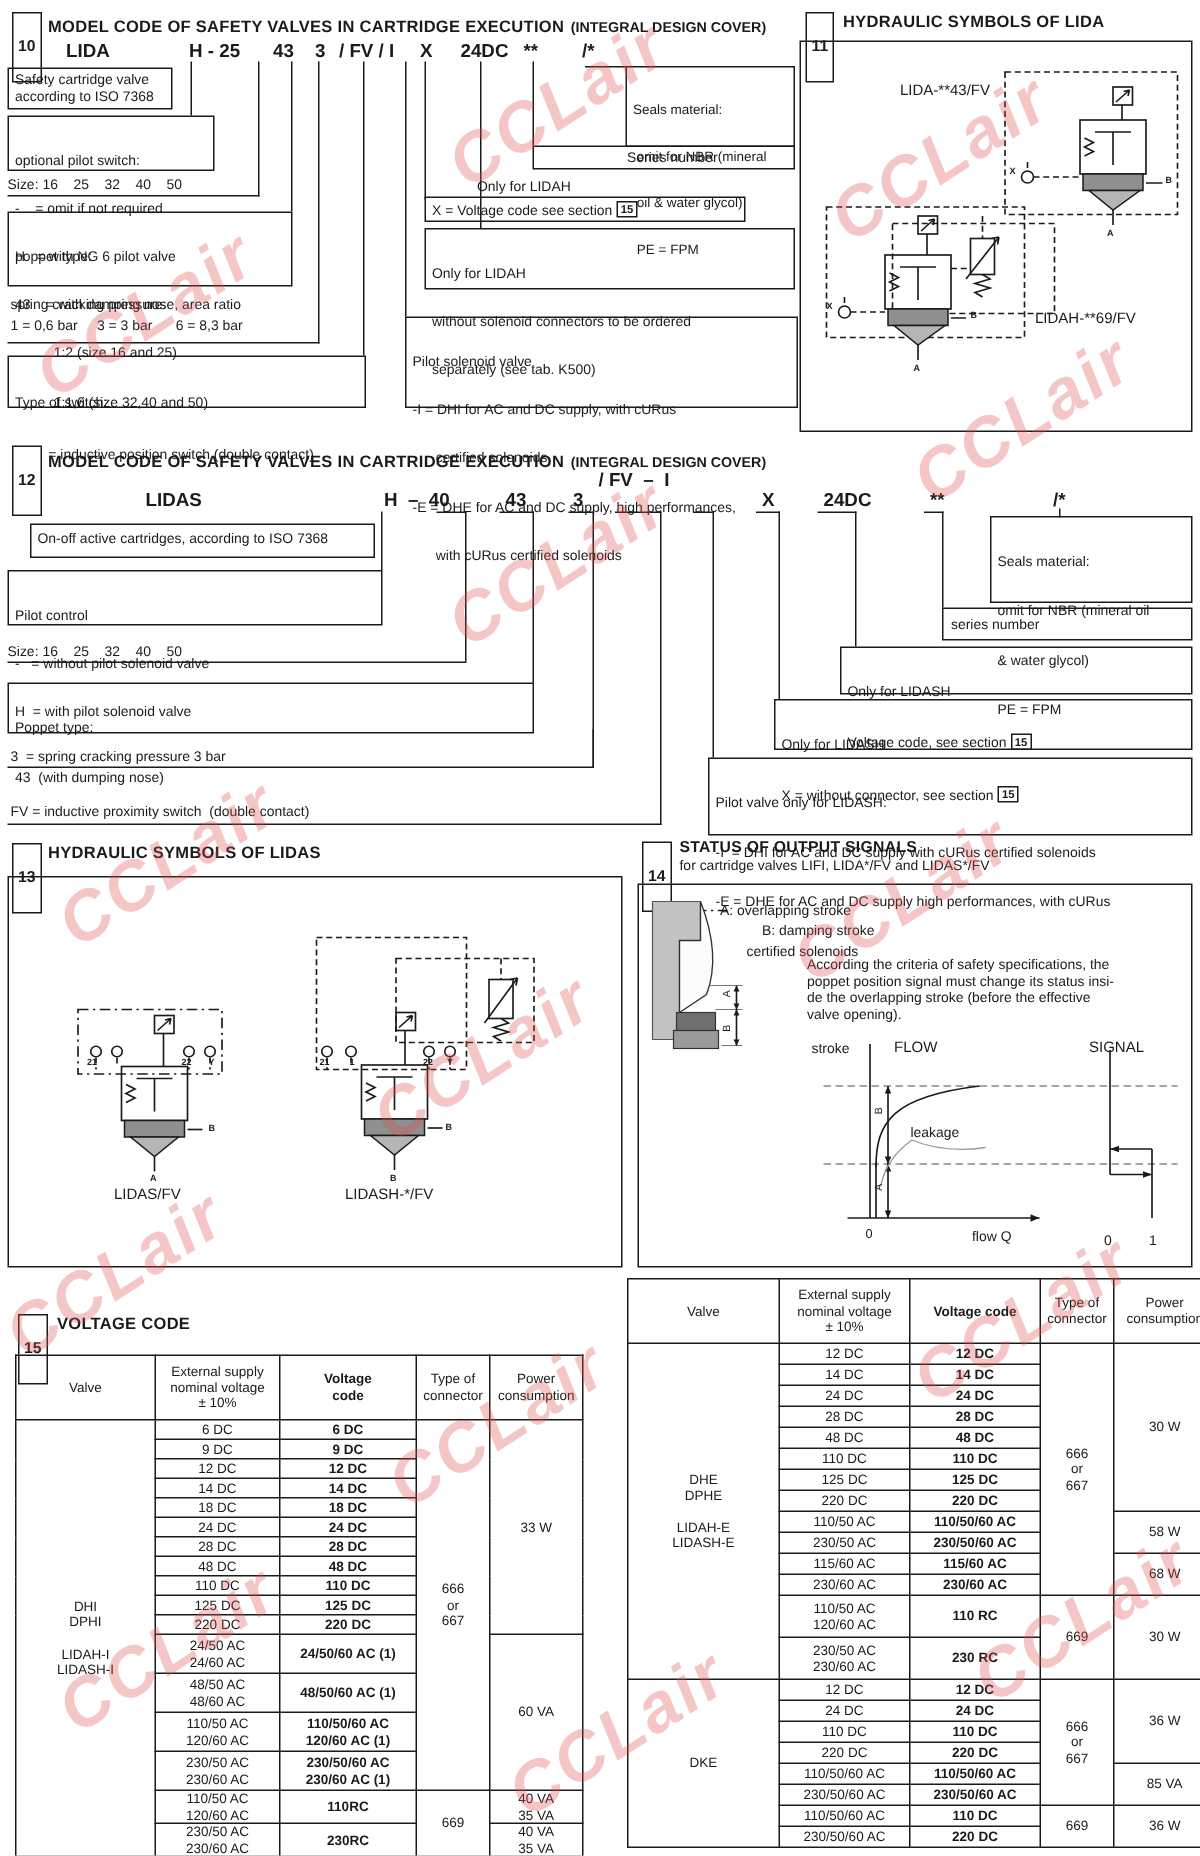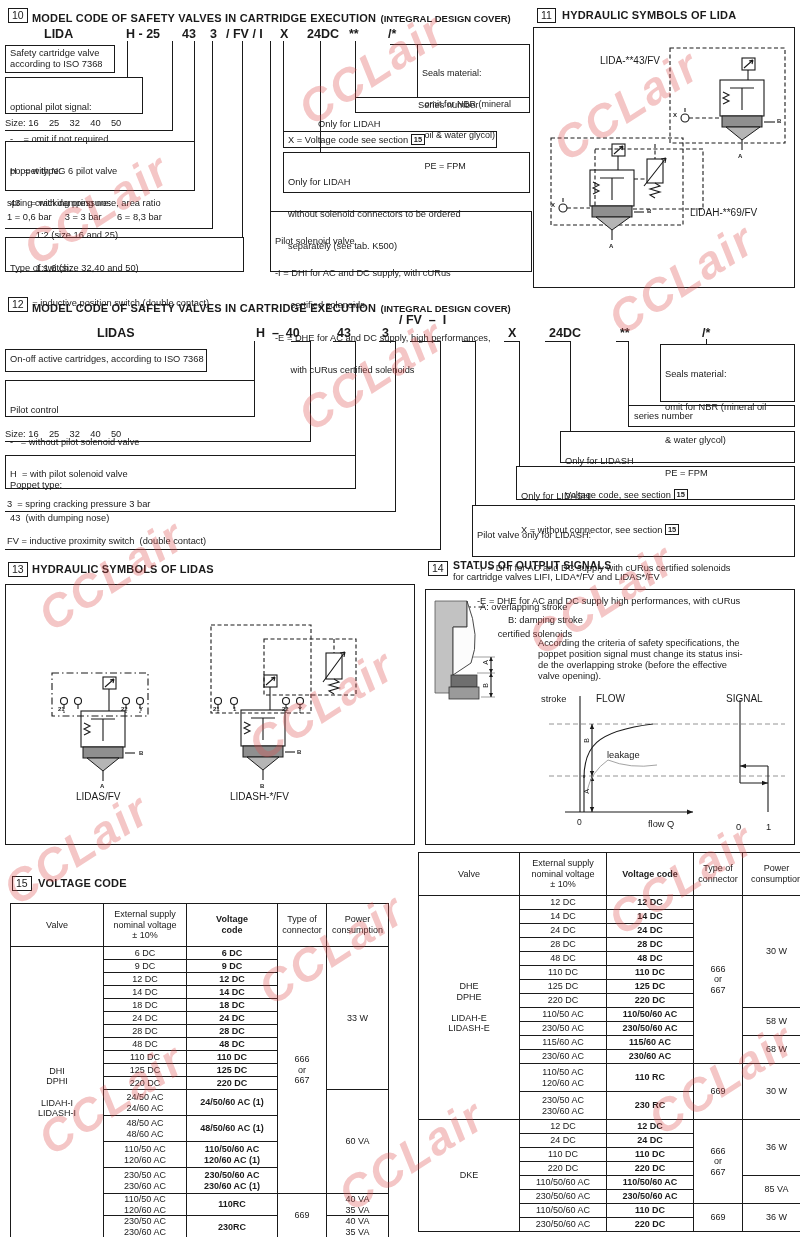--- a/index.html
+++ b/index.html
@@ -3,21 +3,21 @@
 <meta charset="utf-8">
 <style>
   html,body{margin:0;padding:0}
   body{width:800px;height:1237px;position:relative;background:#fff;
        font-family:"Liberation Sans",sans-serif;color:#1a1a1a;overflow:hidden}
   .abs{position:absolute}
   .box{position:absolute;border:1.2px solid #1a1a1a;box-sizing:border-box}
   .lbox{position:absolute;border-bottom:1.2px solid #1a1a1a;border-right:1.2px solid #1a1a1a;box-sizing:border-box}
   .vl{position:absolute;width:1.2px;background:#1a1a1a}
   .hl{position:absolute;height:1.2px;background:#1a1a1a}
-  .num{position:absolute;border:1.3px solid #1a1a1a;font-weight:normal;font-size:10.5px;padding:0 3px;line-height:13px;background:#fff}
+  .num{position:absolute;border:1.3px solid #1a1a1a;font-weight:bold;font-size:10.5px;padding:16px 3px;line-height:13px;background:#fff}
   .st{font-size:11px;font-weight:bold;letter-spacing:.2px}
   .tok{position:absolute;font-weight:bold;font-size:12.5px;white-space:pre}
   .t{position:absolute;font-size:9.3px;line-height:10.8px;white-space:pre}
   .b{font-weight:normal}
   .wm{position:absolute;font-size:46px;font-weight:bold;font-style:italic;color:rgba(222,78,78,.32);
       transform:rotate(-33deg);pointer-events:none;letter-spacing:2px;z-index:50;white-space:pre}
   table{border-collapse:collapse;position:absolute;font-size:9px;table-layout:fixed}
   td{border:1.1px solid #1a1a1a;text-align:center;vertical-align:middle;padding:0 2px;
      white-space:pre-line;line-height:1.18;overflow:hidden}
   .nb{font-weight:bold}
@@ -55,21 +55,21 @@
 <div class="vl" style="left:270px;top:41px;height:170px"></div>
 <div class="vl" style="left:283px;top:41px;height:92px"></div>
 <div class="vl" style="left:320px;top:41px;height:111px"></div>
 <div class="vl" style="left:355px;top:41px;height:56px"></div>
 <div class="hl" style="left:390px;top:44px;width:27px"></div>
 
 <div class="box pad t" style="left:5px;top:45px;width:110px;height:28px">Safety cartridge valve
 according to ISO 7368</div>
 
 <div class="box pad" style="left:5px;top:77px;width:138px;height:37px;font-size:9.3px;line-height:10.8px;white-space:pre">
-  <div>optional pilot signal:</div>
+  <div>optional pilot switch:</div>
   <div><span class="b">-</span><span>    = omit if not required</span></div>
   <div><span class="b">H</span><span>   = with NG 6 pilot valve</span></div>
 </div>
 
 <div class="t" style="left:5px;top:118px"><span>Size:</span><span class="b"> 16    25    32    40    50</span></div>
 <div class="hl" style="left:5px;top:130px;width:168px"></div>
 
 <div class="box pad" style="left:5px;top:141px;width:190px;height:50px;font-size:9.3px;line-height:10.8px;white-space:pre">
   <div>poppet type:</div>
   <div><span class="b">43</span><span>    = with damping nose, area ratio</span></div>
@@ -192,21 +192,21 @@
 <div class="vl" style="left:475px;top:341px;height:164px"></div>
 <div class="hl" style="left:462px;top:341px;width:14px"></div>
 <div class="vl" style="left:519px;top:341px;height:125px"></div>
 <div class="hl" style="left:504px;top:341px;width:16px"></div>
 <div class="vl" style="left:570px;top:341px;height:90px"></div>
 <div class="hl" style="left:545px;top:341px;width:26px"></div>
 <div class="vl" style="left:628px;top:341px;height:64px"></div>
 <div class="hl" style="left:616px;top:341px;width:13px"></div>
 <div class="vl" style="left:706px;top:339px;height:6px"></div>
 
-<div class="box" style="left:5px;top:349px;width:202px;height:23px">
+<div class="box" style="left:20px;top:349px;width:230px;height:23px">
   <div class="t" style="left:4px;top:4px">On-off active cartridges, according to ISO 7368</div>
 </div>
 <div class="box pad" style="left:5px;top:380px;width:250px;height:37px;font-size:9.3px;line-height:10.8px;white-space:pre">
   <div>Pilot control</div>
   <div><span class="b">-</span><span>   = without pilot solenoid valve</span></div>
   <div><span class="b">H</span><span>  = with pilot solenoid valve</span></div>
 </div>
 <div class="t" style="left:5px;top:429px"><span>Size:</span><span class="b"> 16    25    32    40    50</span></div>
 <div class="hl" style="left:5px;top:441px;width:306px"></div>
 <div class="box pad" style="left:5px;top:455px;width:351px;height:34px;font-size:9.3px;line-height:11px;white-space:pre">

